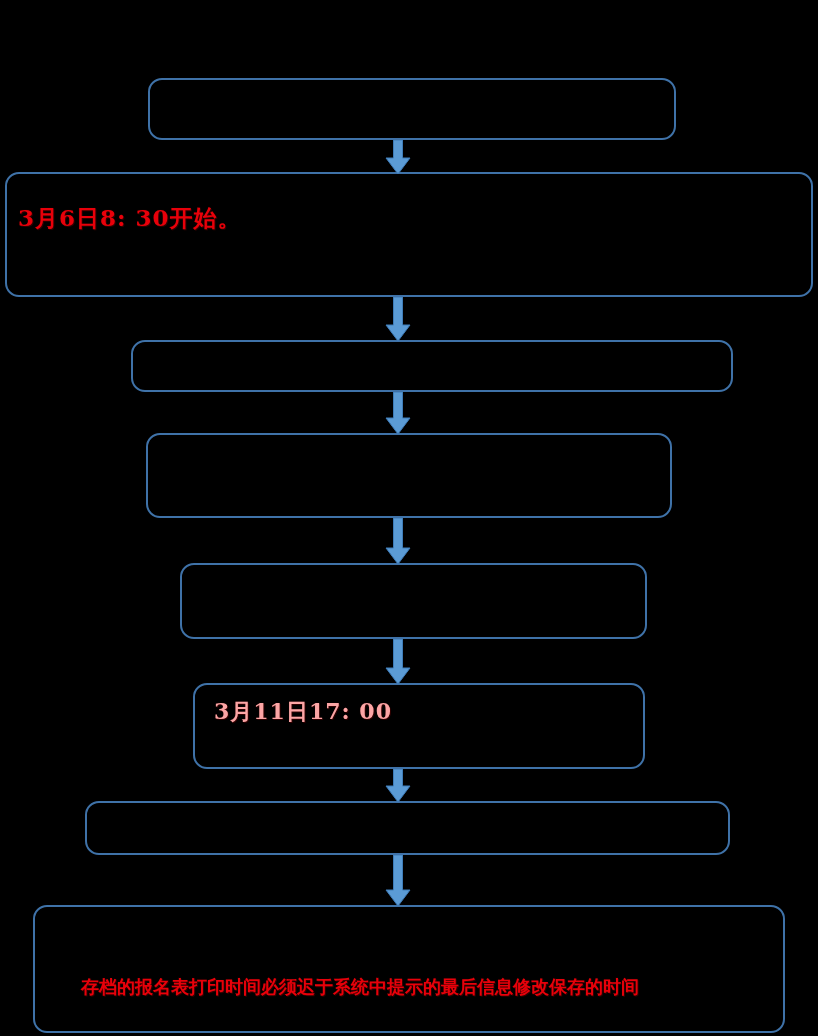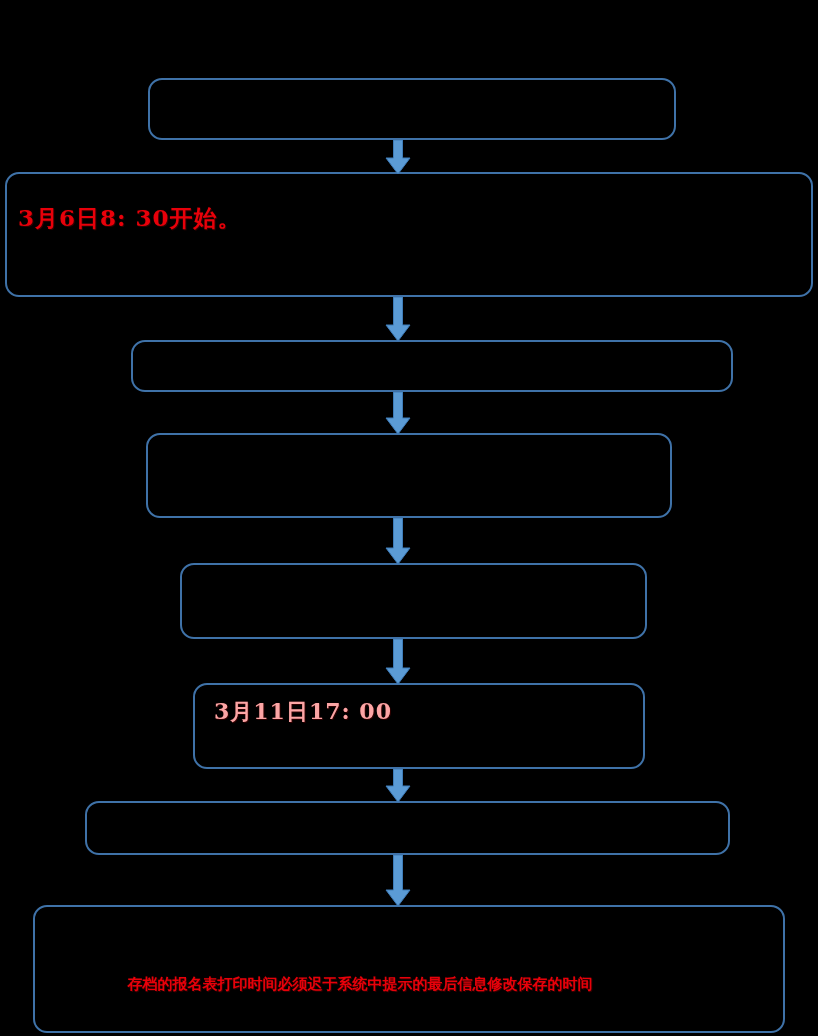--- a/index.html
+++ b/index.html
@@ -67,21 +67,21 @@
     text-shadow:
       0 0 1px rgba(60,0,0,0.9),
       1px 1px 0 rgba(90,0,0,0.55);
     z-index: 5;
   }
   .annot-1 { left: 18px;  top: 203px; font-size: 23px; }
   .annot-2 { left: 214px; top: 697px; font-size: 22px; }
   .annot-3 {
     left: 0; width: 720px; top: 975px;
     text-align: center;
-    font-size: 15px;
+    font-size: 18px;
     letter-spacing: 0px;
   }
 
   
   .arrow {
     position: absolute;
     z-index: 3;
   }
   .arrow svg { display: block; }
 </style>

